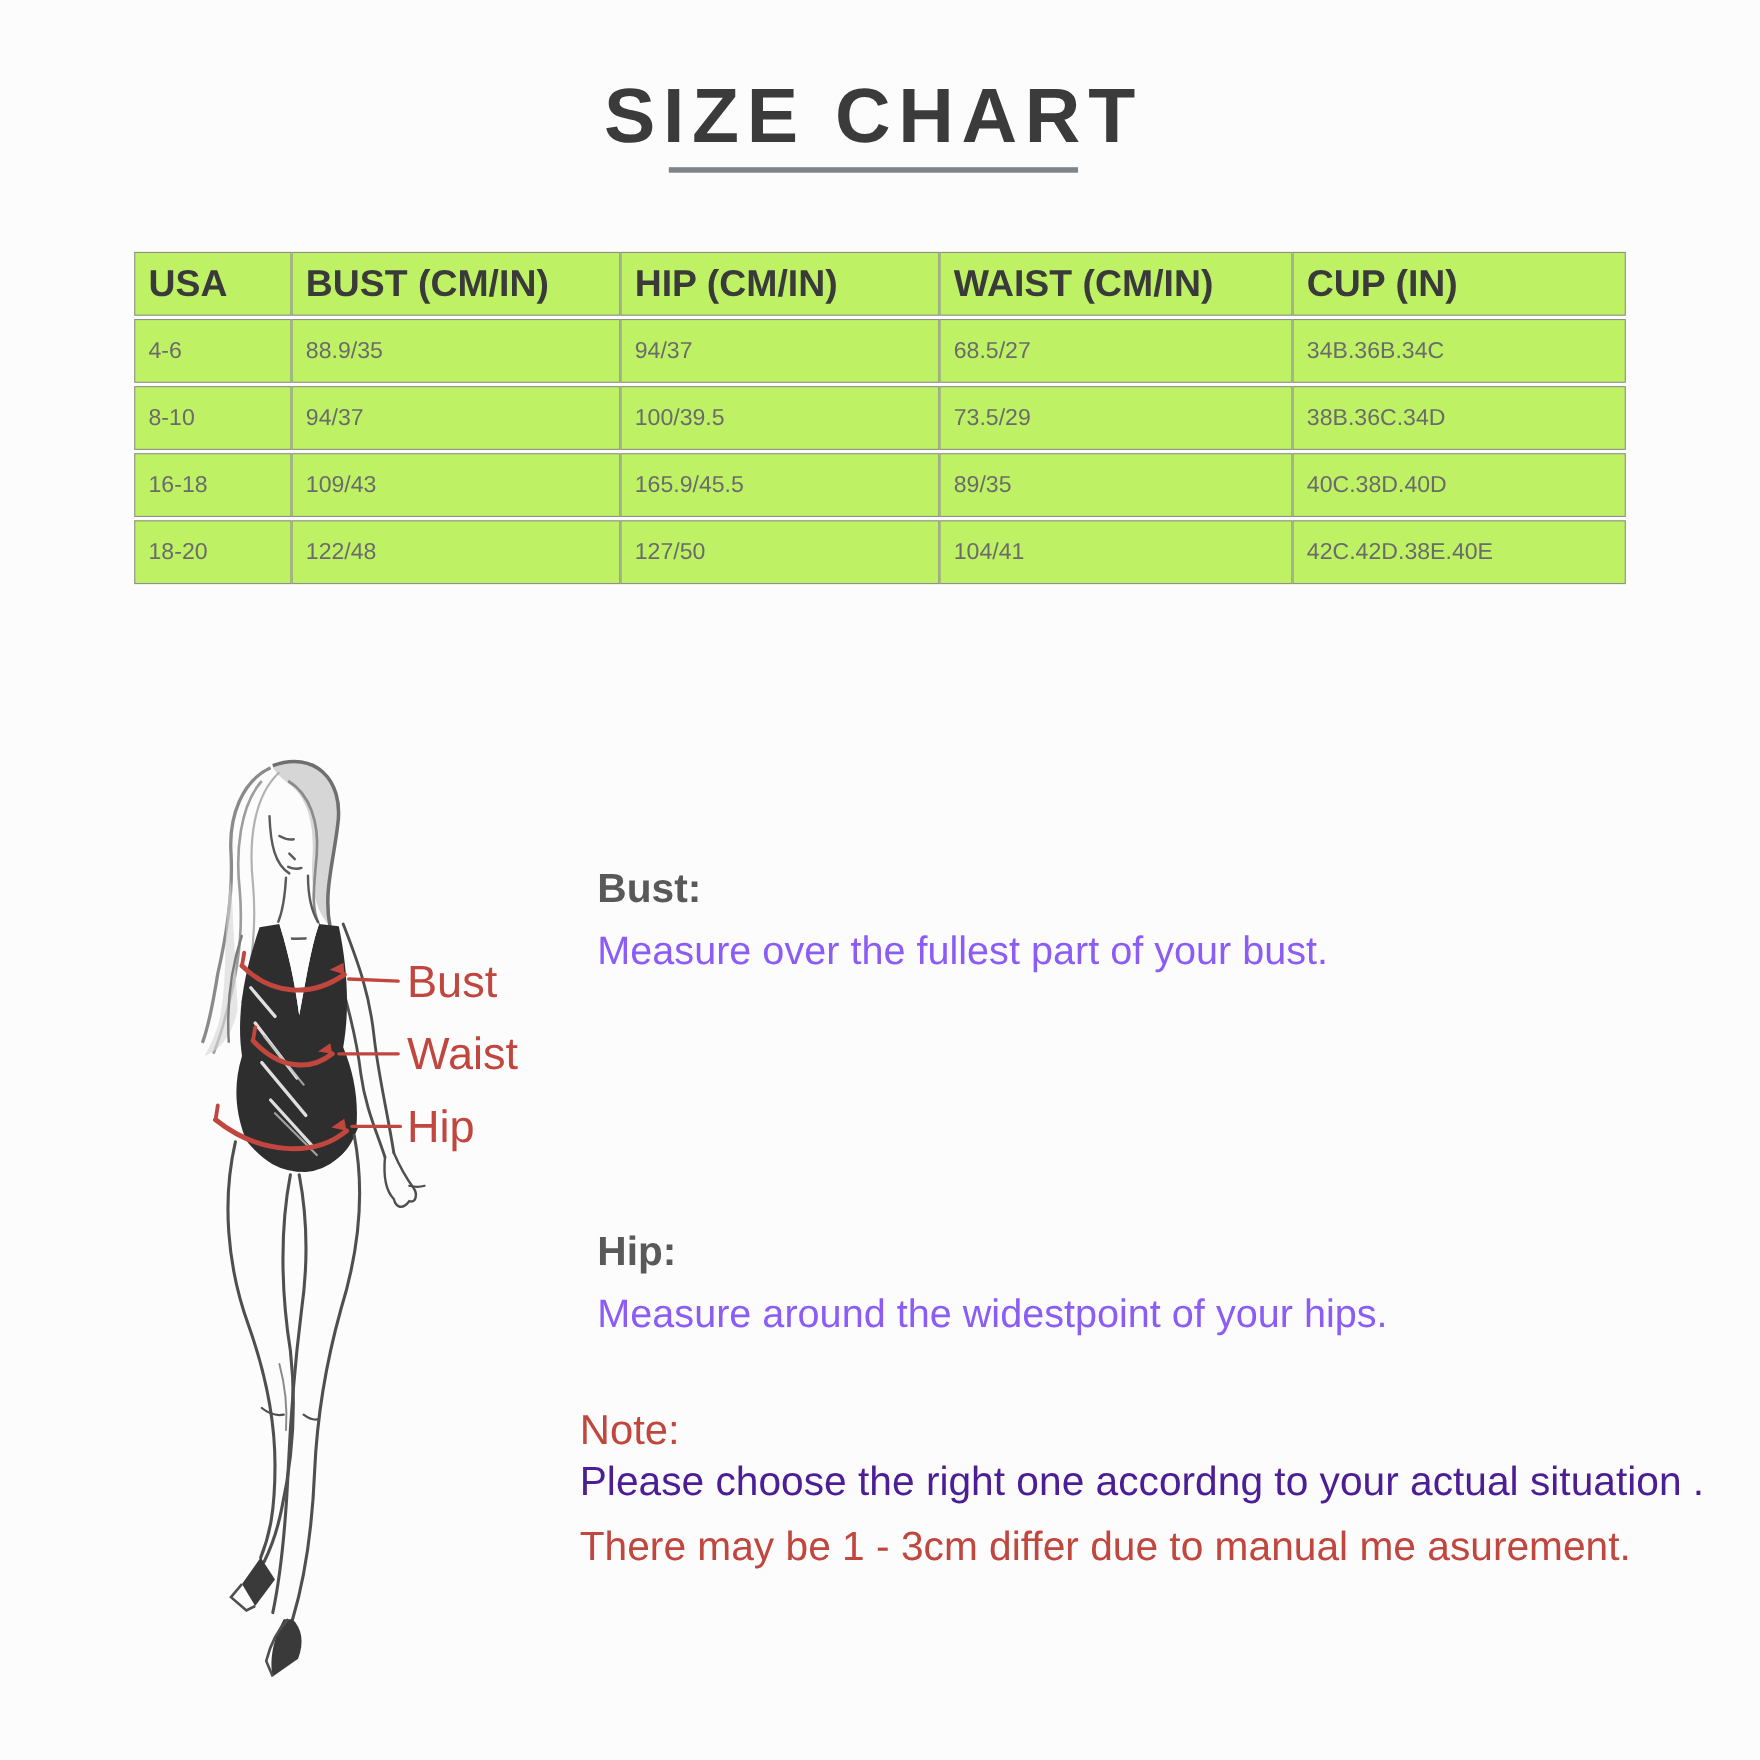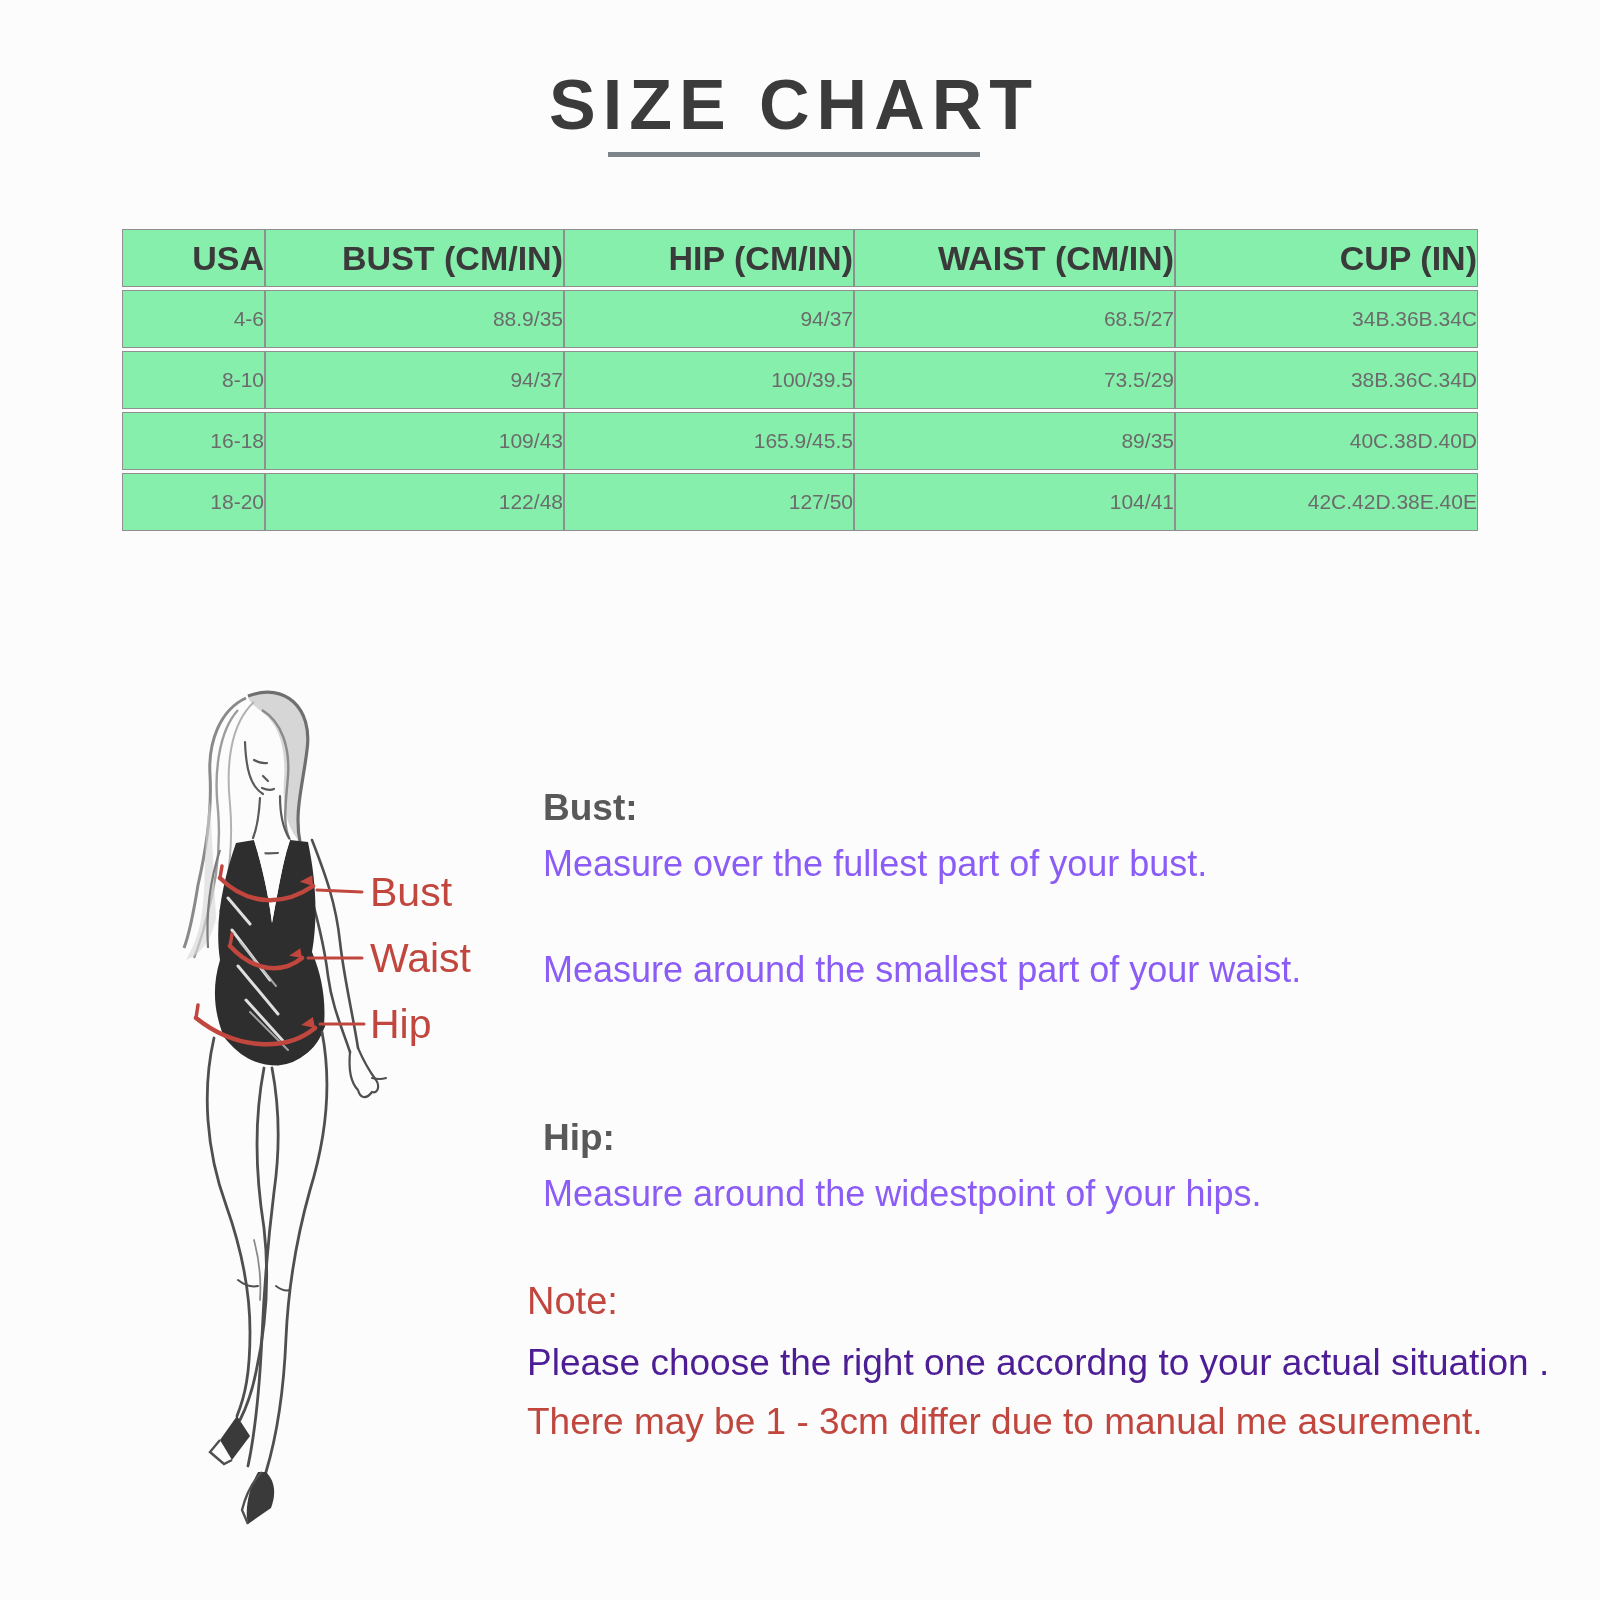--- a/index.html
+++ b/index.html
@@ -17,36 +17,36 @@
   }
   .title-underline{
     width:372px;height:5px;background:#7d858b;margin:12px auto 0 auto;
   }
   
   table.size-table{
     position:absolute;left:122px;top:226px;width:1356px;
     border-collapse:separate;border-spacing:0 3px;table-layout:fixed;
   }
   .size-table th,.size-table td{
-    border:1px solid #8f8f8f;background:#86efac;
-    text-align:right;vertical-align:middle;
-    height:56px;padding:0 0;
+    border:1px solid #8f8f8f;background:#bef264;
+    text-align:left;vertical-align:middle;
+    height:56px;padding:0 12px;
   }
   .size-table th{font-size:34px;font-weight:bold;color:#3a3a3a;}
   .size-table td{font-size:21px;color:#6b6b6b;}
   
   .figure-wrap{position:absolute;left:150px;top:680px;width:420px;height:860px;}
   .figure-wrap svg{width:100%;height:100%;display:block;}
   
   .instructions{position:absolute;left:527px;top:0;width:1000px;}
   .instr-block{position:absolute;left:16px;}
   .instr-heading{font-size:37px;font-weight:bold;color:#595959;margin:0 0 13px 0;line-height:1.1;}
   .instr-body{font-size:36px;color:#8b5cf6;margin:0;line-height:1.2;}
   .note-block{position:absolute;left:527px;top:1280px;width:1050px;}
-  .note-heading{font-size:38px;margin:0 0 18px 0;line-height:1.15;font-weight:normal;}
+  .note-heading{font-size:38px;margin:0 0 2px 0;line-height:1.15;font-weight:normal;}
   .note-line{font-size:37px;margin:0 0 17px 0;line-height:1.15;}
 </style>
 </head>
 <body>
 
 <div class="title-wrap">
   <h1 class="page-title">SIZE CHART</h1>
   <div class="title-underline"></div>
 </div>
 
@@ -203,21 +203,20 @@
     </g>
   </svg>
 </div>
 
 <div class="instructions">
   <div class="instr-block" style="top:788px">
     <p class="instr-heading">Bust:</p>
     <p class="instr-body">Measure over the fullest part of your bust.</p>
   </div>
   <div class="instr-block" style="top:948px">
-    <p class="instr-body">Measure around the smallest part of your waist.</p>
   </div>
   <div class="instr-block" style="top:1118px">
     <p class="instr-heading">Hip:</p>
     <p class="instr-body">Measure around the widestpoint of your hips.</p>
   </div>
 </div>
 
 <div class="note-block">
   <p class="note-heading" style="color: rgb(192, 70, 62);">Note:</p>
   <p class="note-line" style="color: #4c1d95;">Please choose the right one accordng to your actual situation .</p>

